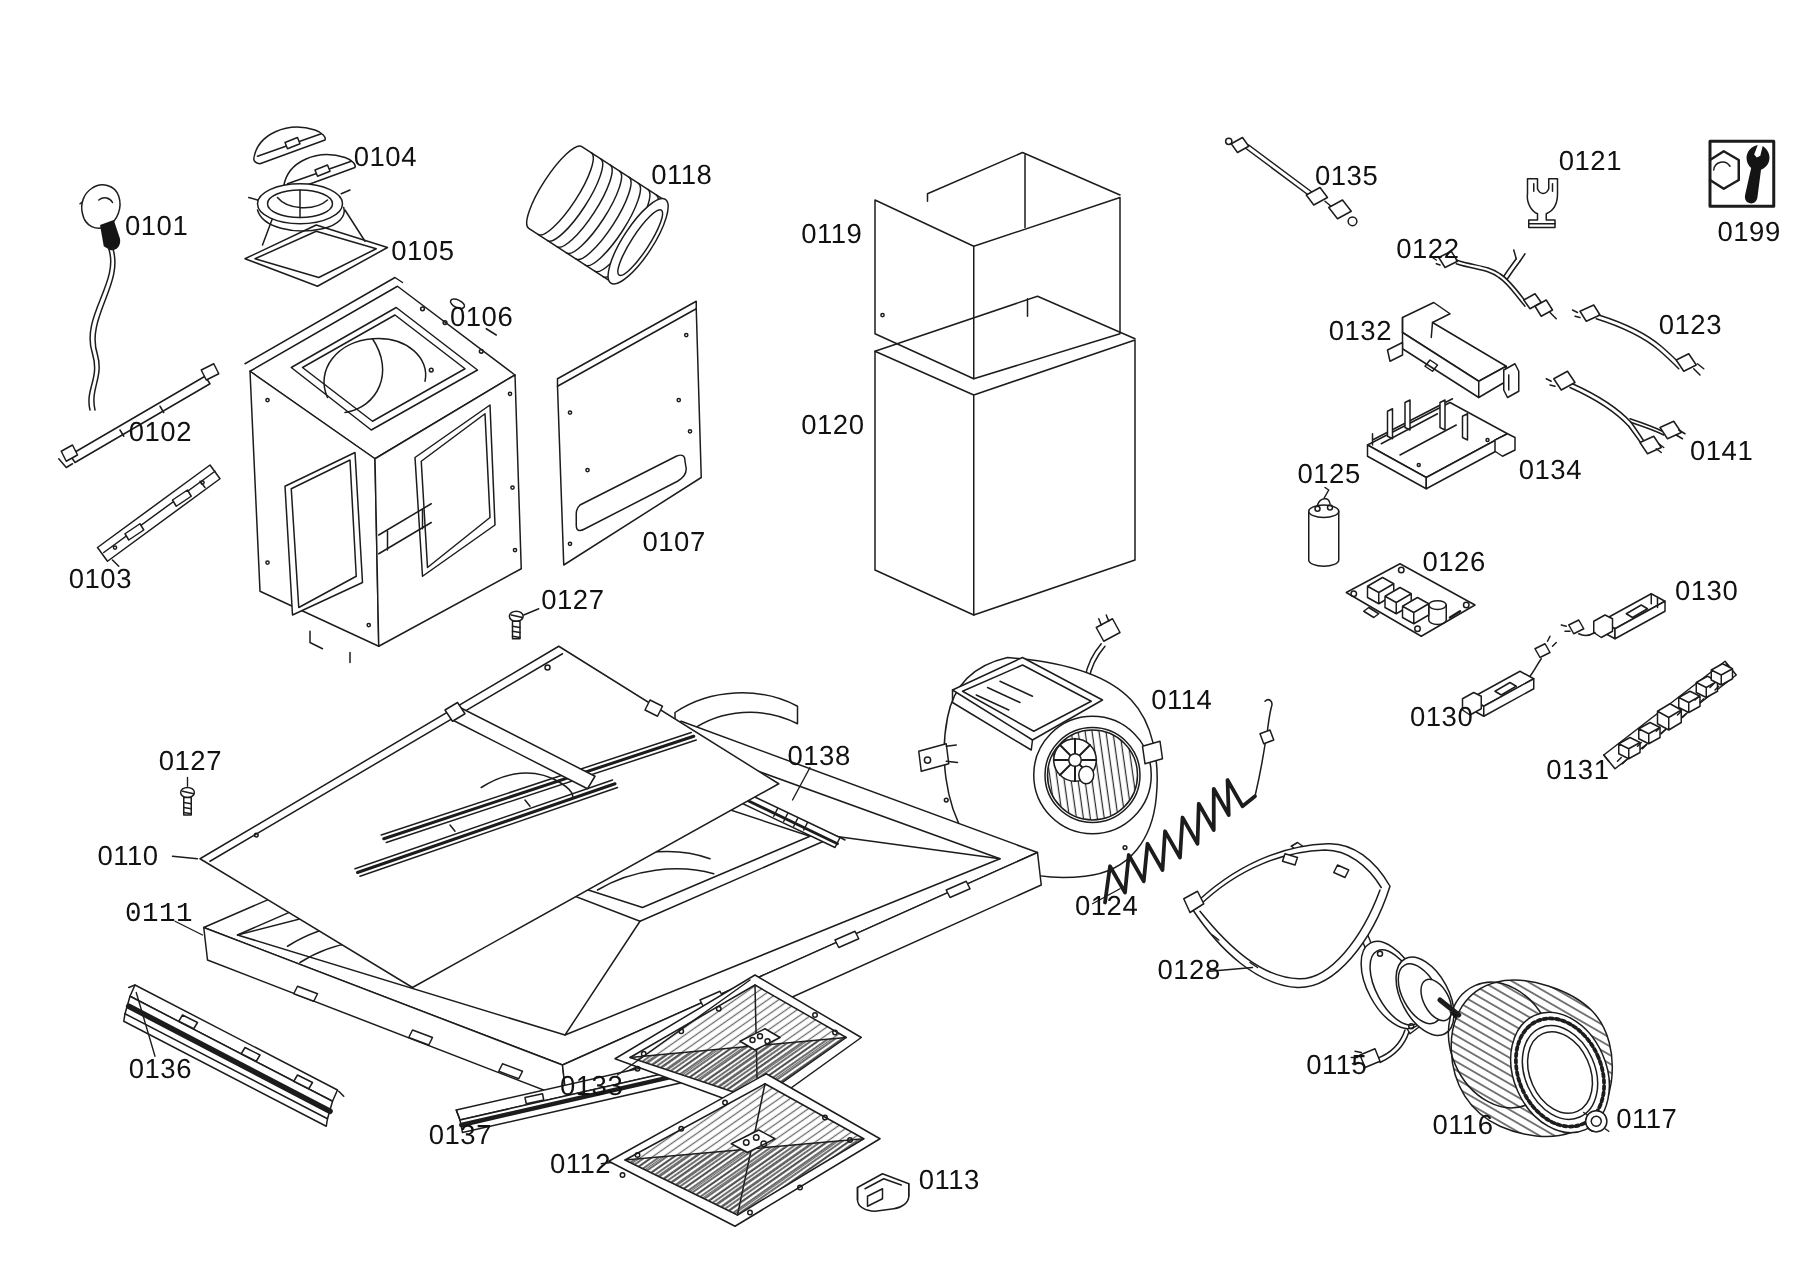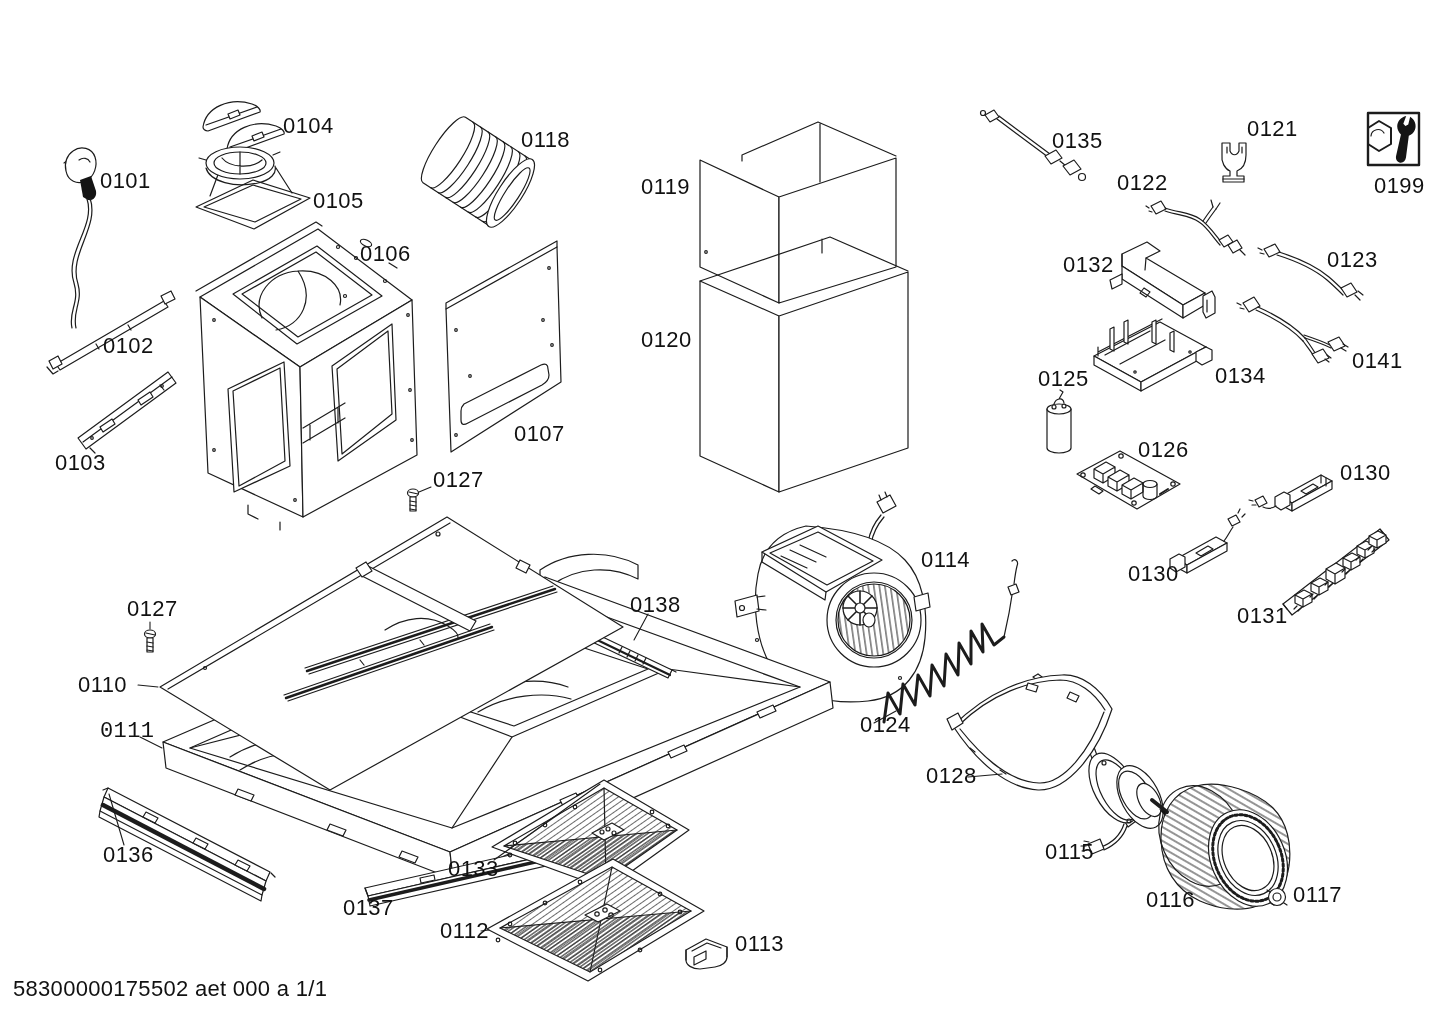--- a/index.html
+++ b/index.html
@@ -494,21 +494,21 @@
       <div class="part-label" style="left: 440px; top: 920px;">0112</div>
       <div class="part-label" style="left: 735px; top: 933px;">0113</div>
       <div class="part-label" style="left: 921px; top: 549px;">0114</div>
       <div class="part-label" style="left: 1045px; top: 841px;">0115</div>
       <div class="part-label" style="left: 1146px; top: 889px;">0116</div>
       <div class="part-label" style="left: 1293px; top: 884px;">0117</div>
       <div class="part-label" style="left: 521px; top: 129px;">0118</div>
       <div class="part-label" style="left: 641px; top: 176px;">0119</div>
       <div class="part-label" style="left: 641px; top: 329px;">0120</div>
       <div class="part-label" style="left: 1216px; top: 118px; margin-left: 31px;">0121</div>
-      <div class="part-label" style="left: 1117px; top: 172px;">0122</div>
+      <div class="part-label" style="left: 1117px; top: 188px;">0122</div>
       <div class="part-label" style="left: 1327px; top: 249px;">0123</div>
       <div class="part-label" style="left: 828px; top: 714px; margin-left: 32px;">0124</div>
       <div class="part-label" style="left: 1038px; top: 368px;">0125</div>
       <div class="part-label" style="left: 1138px; top: 439px;">0126</div>
       <div class="part-label" style="left: 127px; top: 598px;">0127</div>
       <div class="part-label" style="left: 433px; top: 469px;">0127</div>
       <div class="part-label" style="left: 926px; top: 765px;">0128</div>
       <div class="part-label" style="left: 1340px; top: 462px;">0130</div>
       <div class="part-label" style="left: 1128px; top: 563px;">0130</div>
       <div class="part-label" style="left: 1237px; top: 605px;">0131</div>
@@ -516,15 +516,14 @@
       <div class="part-label" style="left: 448px; top: 858px;">0133</div>
       <div class="part-label" style="left: 1215px; top: 365px;">0134</div>
       <div class="part-label" style="left: 1052px; top: 130px;">0135</div>
       <div class="part-label" style="left: 103px; top: 844px;">0136</div>
       <div class="part-label" style="left: 343px; top: 897px;">0137</div>
       <div class="part-label" style="left: 630px; top: 594px;">0138</div>
       <div class="part-label" style="left: 1352px; top: 350px;">0141</div>
       <div class="part-label" style="left: 1374px; top: 175px;">0199</div>
     </div>
 
-<div class="footer">58300000175502 aet 000 a 1/1</div>
 
 </div>
 
 </body></html>

